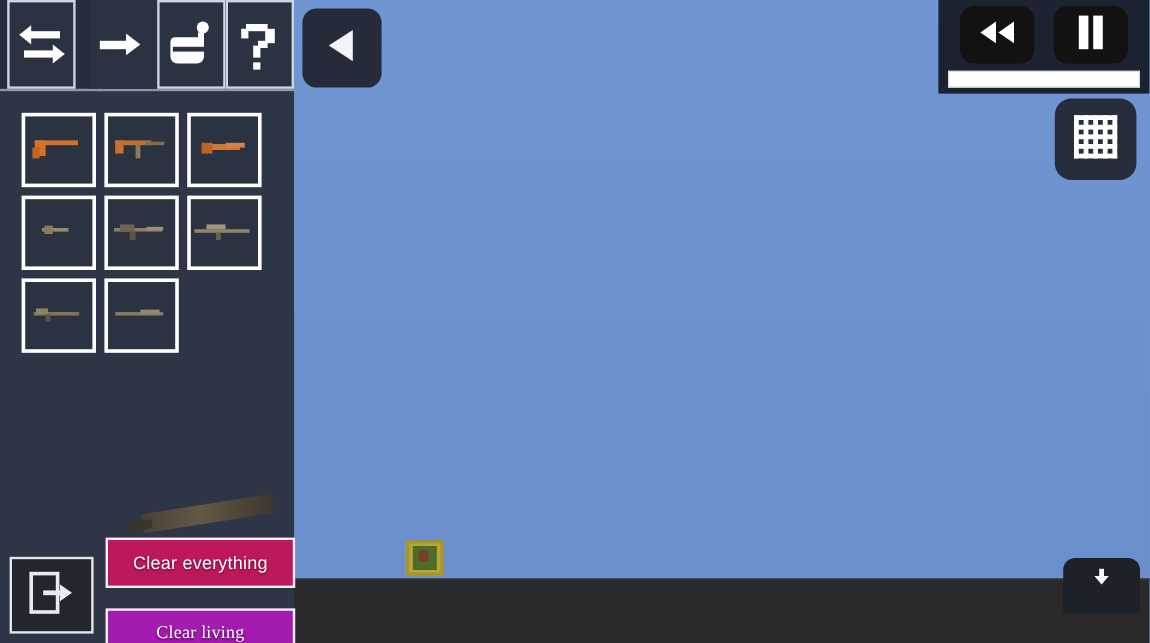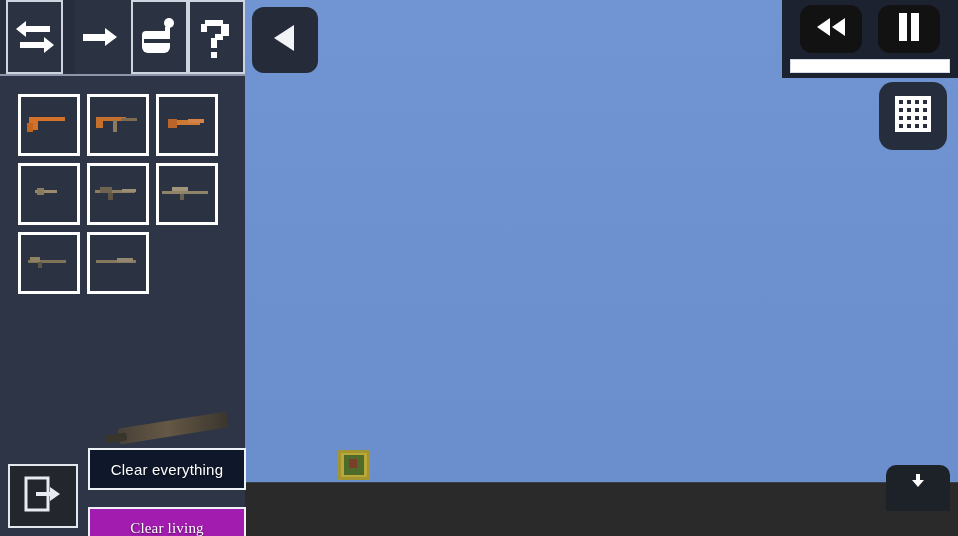--- a/index.html
+++ b/index.html
@@ -114,21 +114,21 @@
   }
   .clear-btn {
     width:158px; height:42px;
     border:2px solid #eef1f5;
     display:flex; align-items:center; justify-content:center;
     color:#ffffff;
     font-size:15px;
     letter-spacing:.2px;
     text-shadow:0 1px 2px rgba(0,0,0,.6);
   }
-  #clear-everything { background:#0f172a; }
+  #clear-everything { background:#be185d; }
   #clear-living { background:#a21caf; margin-top:17px;font-family:Liberation Serif, serif; }
 
   
   #back-btn {
     position:absolute; left:252px; top:7px;
     width:66px; height:66px;
     background:#252b38;
     border-radius:12px;
     display:flex; align-items:center; justify-content:center;
   }

